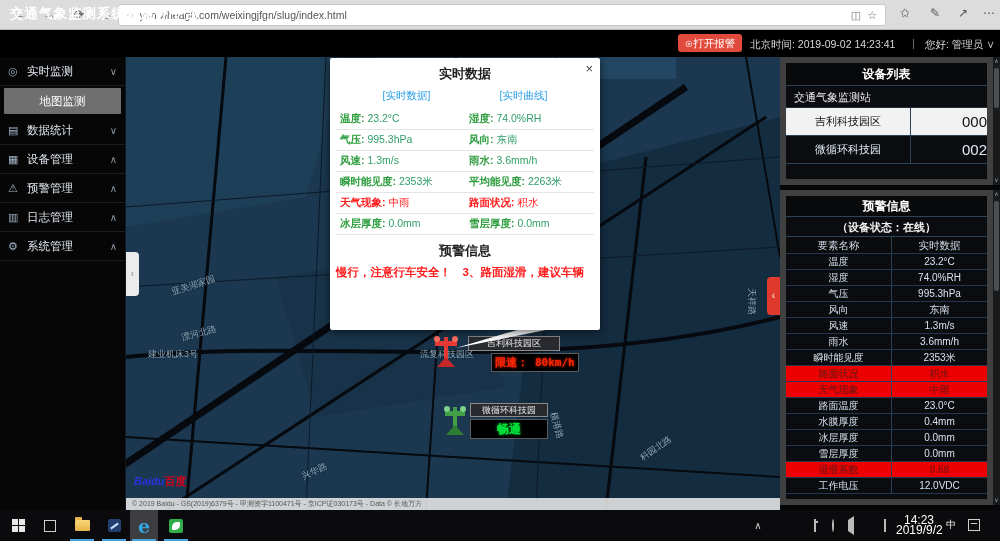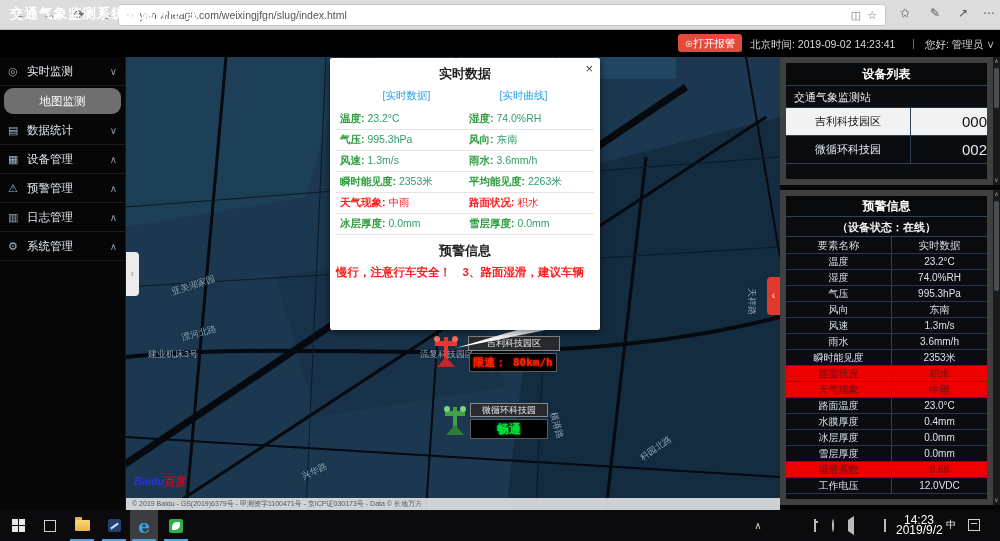--- a/index.html
+++ b/index.html
@@ -30,21 +30,21 @@
 
   
   #sidebar { position:absolute; left:0; top:57px; width:126px; height:453px; background:#060606;
     border-right:1px solid #101820; }
   .sb-item { height:29px; display:flex; align-items:center; padding:0 8px; gap:6px;
     border-bottom:1px solid #1d1d1d; cursor:pointer; }
   .sb-ic { color:#9fb2c4; font-size:11px; width:13px; }
   .sb-lb { color:#dfe6ee; font-size:11.5px; flex:1; }
   .sb-ch { color:#8a97a5; font-size:10px; }
   .sb-sub { height:26px; margin:2px 4px; background:#6f6f6f; color:#fff; font-size:11.5px;
-    display:flex; align-items:center; justify-content:center; cursor:pointer; border-radius:9px; }
+    display:flex; align-items:center; justify-content:center; cursor:pointer; border-radius:1px; }
 
   
   #map { position:absolute; left:126px; top:57px; width:654px; height:453px; background:#1b3850; overflow:hidden; }
   .map-label { position:absolute; color:#8ea9bd; font-size:9px; white-space:nowrap;
     text-shadow:0 0 2px #0b1a26; }
   .tipbox { position:absolute; background:rgba(42,42,46,.92); border:1px solid #8a8a8a;
     color:#e8e8e8; font-size:9px; line-height:13px; text-align:center; white-space:nowrap; padding:0 4px; }
   .ledbox { position:absolute; background:#000; border:1px solid #5c5c5c; text-align:center;
     font-family:"DejaVu Sans Mono", monospace; font-weight:bold; }
   .led-red { color:#ff2600; text-shadow:0 0 3px #ff2600; font-size:11px; line-height:17px; }
@@ -238,21 +238,21 @@
   <div class="marker" style="left:305px; top:276px;">
     <svg width="30" height="36">
       <rect x="13" y="4" width="4" height="24" fill="#e53935"></rect>
       <rect x="4" y="8" width="22" height="5" fill="#e53935"></rect>
       <circle cx="6" cy="6" r="3" fill="#ff6f60"></circle>
       <circle cx="24" cy="6" r="3" fill="#ff6f60"></circle>
       <path d="M 6 34 L 15 24 L 24 34 Z" fill="#c62828"></path>
     </svg>
   </div>
   <div class="tipbox" style="left:342px; top:279px; width:92px; height:15px;">吉利科技园区</div>
-  <div class="ledbox led-red" style="left:343px; top:296px; width:88px; height:19px;">限速： 80km/h</div>
+  <div class="ledbox led-red" style="left:365px; top:296px; width:88px; height:19px;">限速： 80km/h</div>
 
   
   <div class="marker" style="left:315px; top:346px;">
     <svg width="28" height="34">
       <rect x="12" y="4" width="4" height="22" fill="#43a047"></rect>
       <rect x="4" y="8" width="20" height="5" fill="#43a047"></rect>
       <circle cx="6" cy="6" r="3" fill="#7bd389"></circle>
       <circle cx="22" cy="6" r="3" fill="#7bd389"></circle>
       <path d="M 5 32 L 14 22 L 23 32 Z" fill="#2e7d32"></path>
     </svg>

